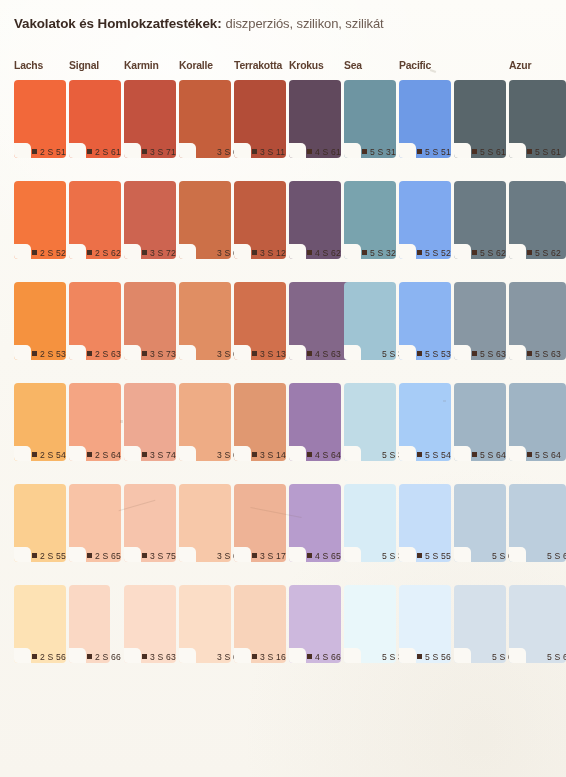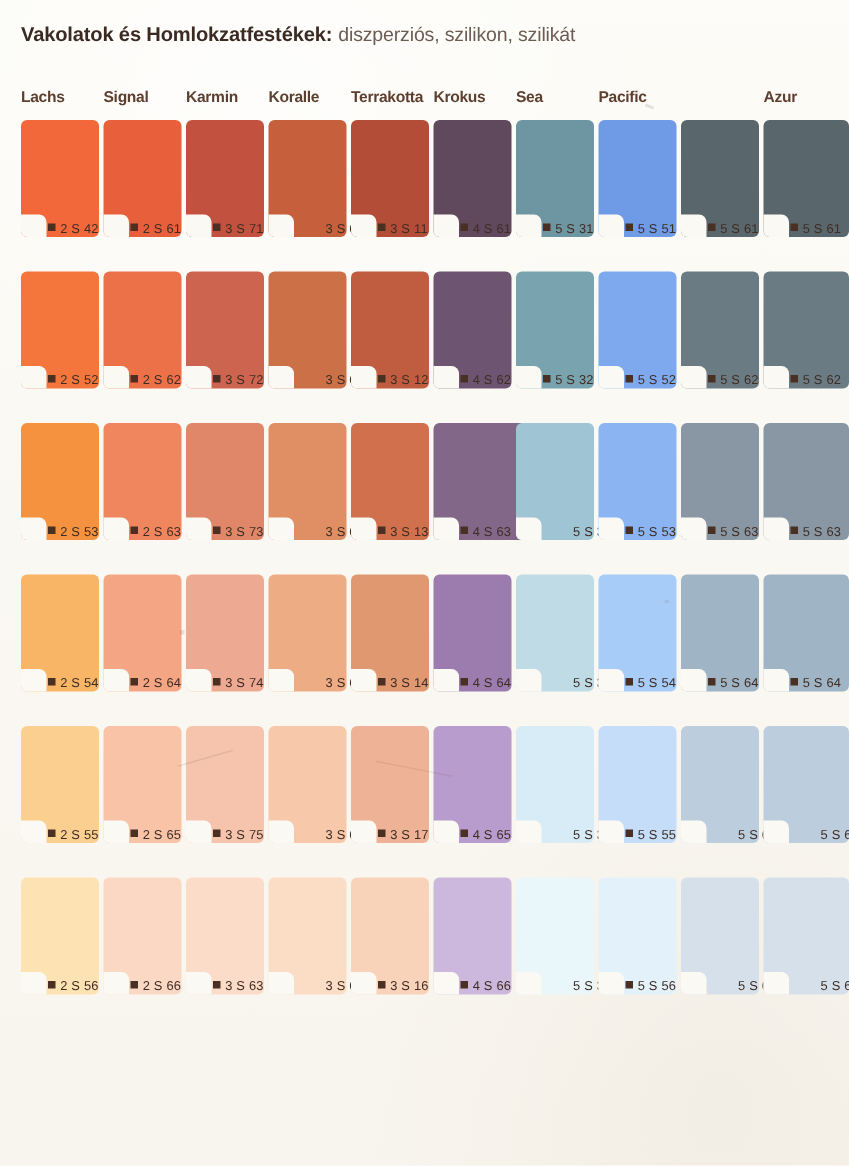--- a/index.html
+++ b/index.html
@@ -153,21 +153,21 @@
         <span class="col-header" style="left: 509px;">Azur</span>
       </div>
     <div id="rows-container">
         <div class="row" style="top: 20px; position: absolute; left: 0px; width: 566px;">
           <div class="cell" title="2 S 51" style="left: 14px; width: 52px;">
             <div class="swatch">
               <div class="swatch-body" style="background: rgb(242, 104, 58);"></div>
               <div class="notch"></div>
               <div class="label-row">
                 <span class="bullet"></span>
-                <span class="code">2 S 42</span>
+                <span class="code">2 S 51</span>
               </div>
             </div>
           </div>
           <div class="cell" title="2 S 61" style="left: 69px; width: 52px;">
             <div class="swatch">
               <div class="swatch-body" style="background: rgb(232, 95, 60);"></div>
               <div class="notch"></div>
               <div class="label-row">
                 <span class="bullet"></span>
                 <span class="code">2 S 61</span>
@@ -667,21 +667,21 @@
           <div class="cell" title="2 S 56" style="left: 14px; width: 52px;">
             <div class="swatch">
               <div class="swatch-body" style="background: rgb(253, 226, 180);"></div>
               <div class="notch"></div>
               <div class="label-row">
                 <span class="bullet"></span>
                 <span class="code">2 S 56</span>
               </div>
             </div>
           </div>
-          <div class="cell" title="2 S 66" style="left: 69px; width: 52px;">
+          <div class="cell" title="2 S 66" style="left: 69px; width: 41px;">
             <div class="swatch">
               <div class="swatch-body" style="background: rgb(250, 216, 196);"></div>
               <div class="notch"></div>
               <div class="label-row">
                 <span class="bullet"></span>
                 <span class="code">2 S 66</span>
               </div>
             </div>
           </div>
           <div class="cell" title="3 S 76" style="left: 124px; width: 52px;">

